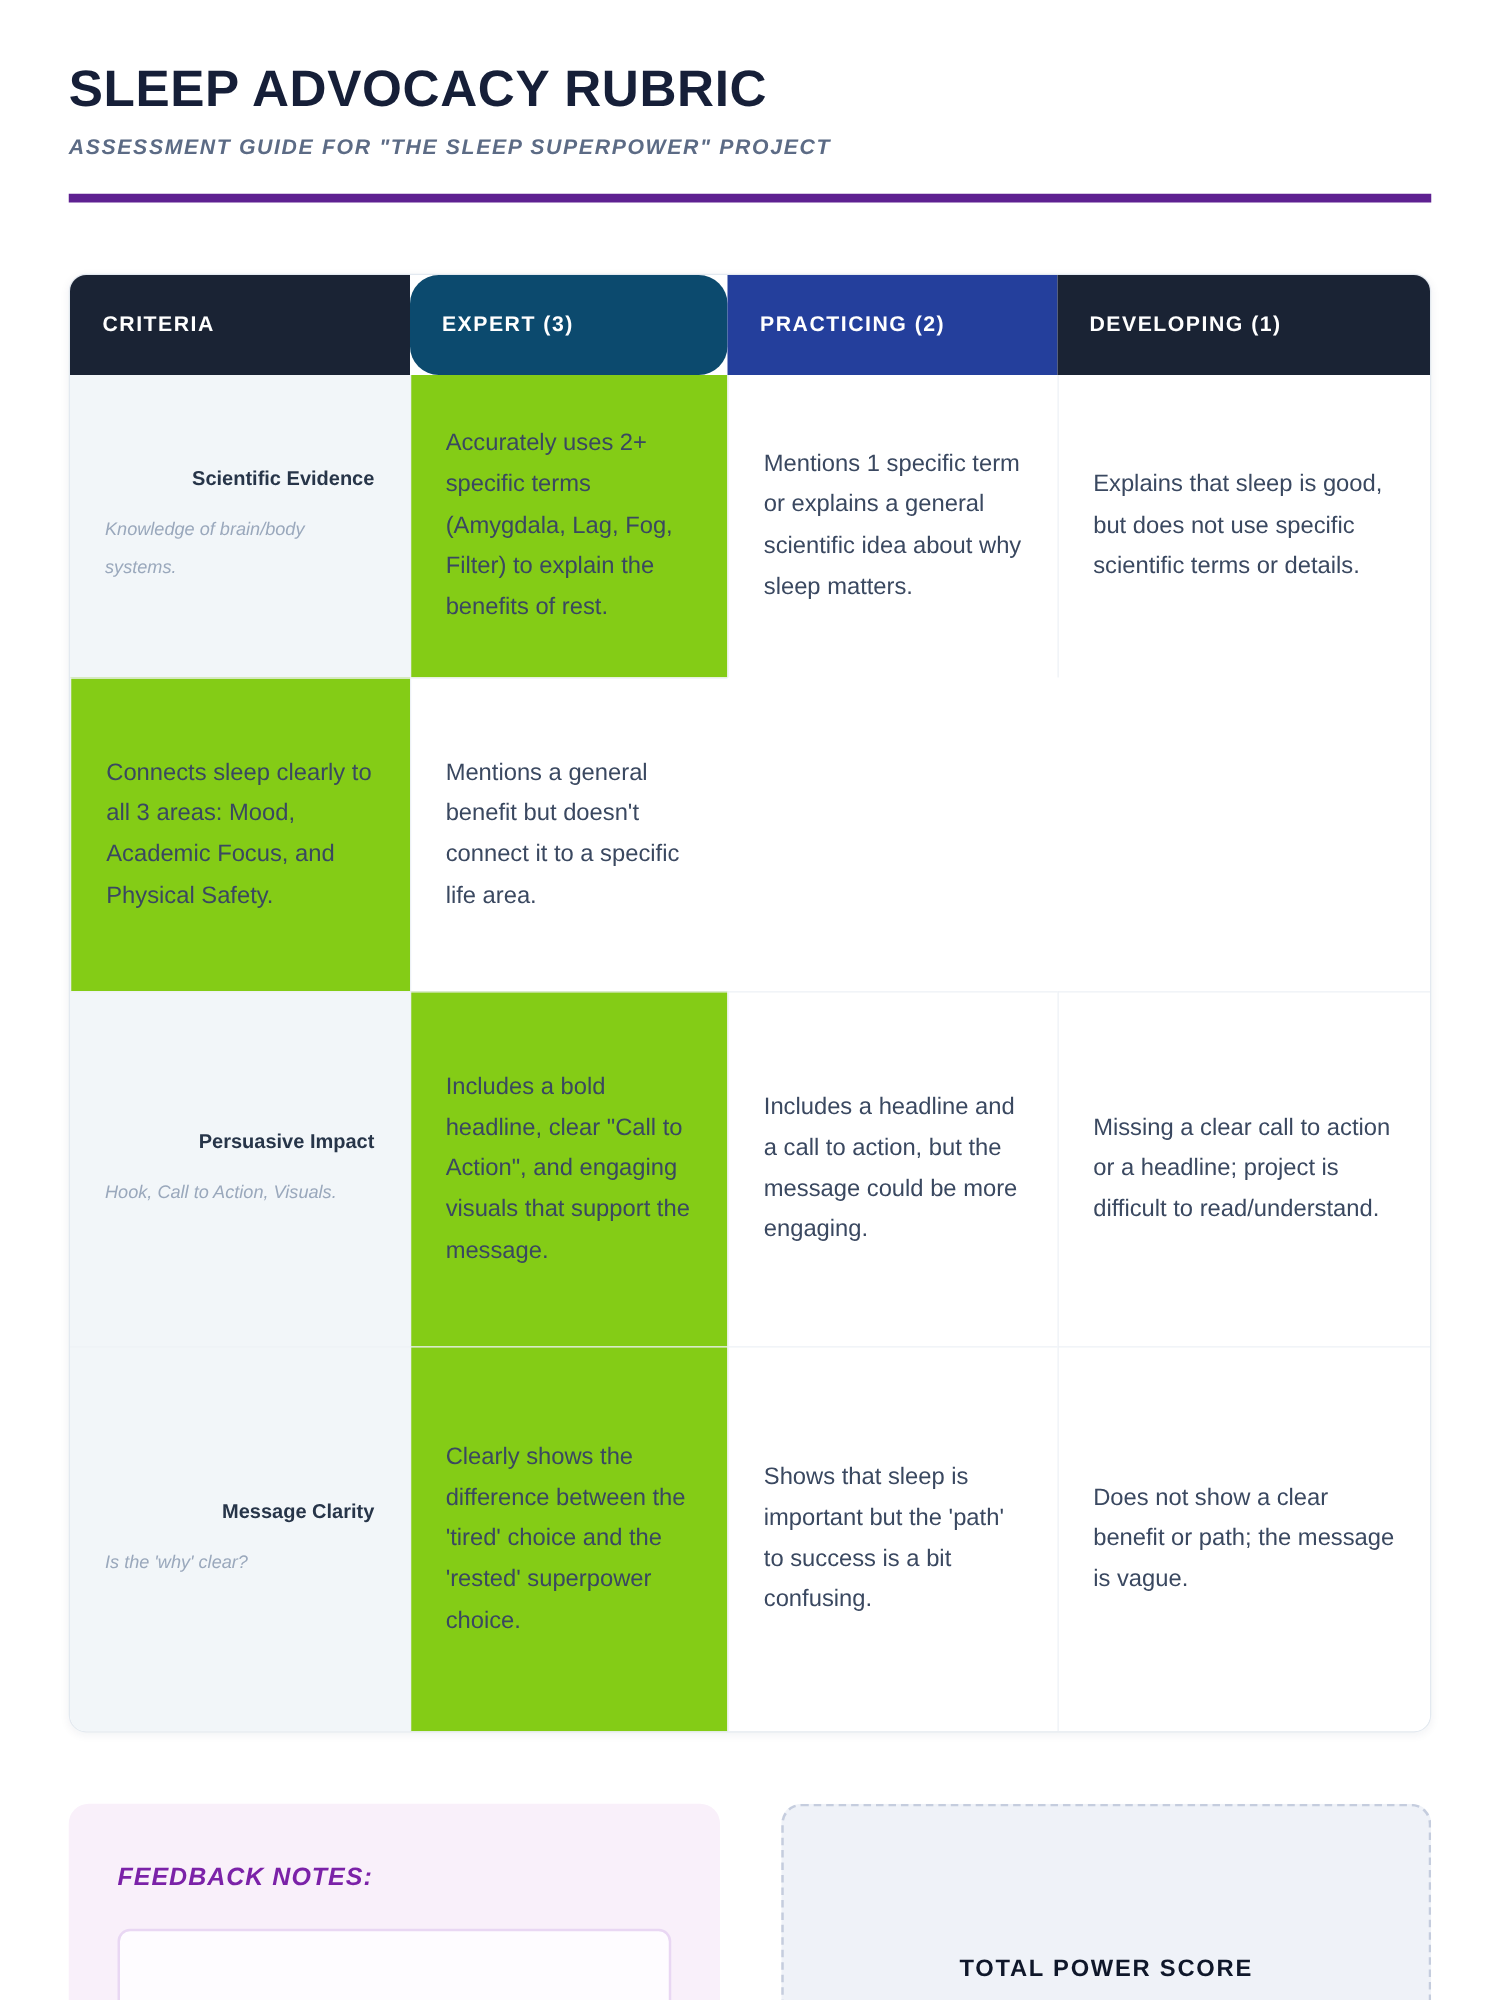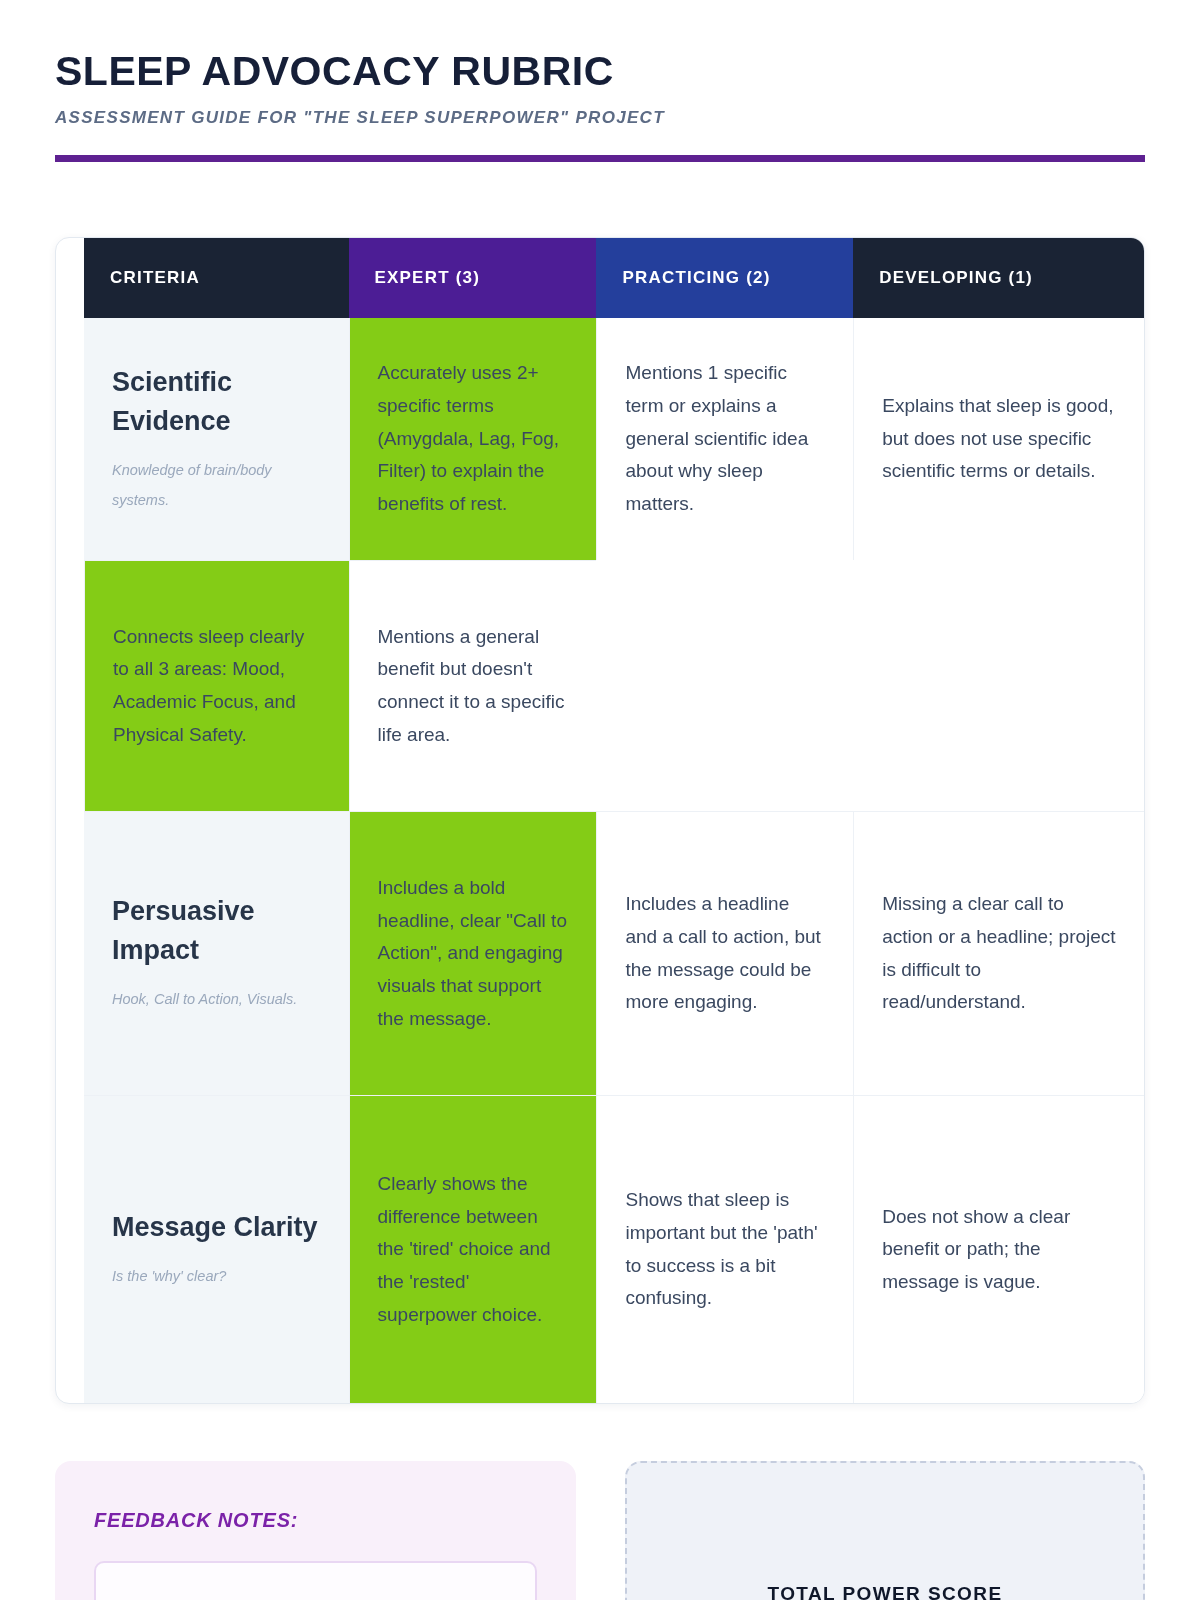--- a/index.html
+++ b/index.html
@@ -17,50 +17,49 @@
     letter-spacing:0.5px; line-height:1.05;
   }
   .subtitle {
     margin-top:15px; font-size:17px; font-weight:700; font-style:italic;
     color:#5c6b85; letter-spacing:1.3px;
   }
   .accent-rule { height:7px; background:#5e2191; margin-top:27px; }
 
   
   .rubric {
-    margin-top:75px; border-radius:14px; overflow:hidden;
+    margin-top:57px; border-radius:14px; overflow:hidden;
     border:1px solid #e3e9f0;
     box-shadow:0 2px 8px rgba(20,30,60,0.06);
     background:#ffffff;
-    padding-left:28px;
   }
   .grid-row { display:grid; grid-template-columns:272fr 255fr 264fr 299fr; }
   .th {
     height:80px; display:flex; align-items:center; padding:0 26px;
     color:#ffffff; font-size:17px; font-weight:700; letter-spacing:1.2px;
   }
   .th-navy  { background:#1a2334; }
-  .th-green { background:#4c1d95; }
+  .th-green { background:#0c4a6e;border-radius:23px; }
   .th-blue  { background:#243f9c; }
 
   .body-row { }
   .body-row + .body-row .cell { border-top:1px solid #edf1f6; }
   .cell {
     padding:26px 28px; display:flex; flex-direction:column; justify-content:center;
     font-size:19px; line-height:1.72; color:#3a4860; background:#ffffff;
     border-left:1px solid #edf1f6;
   }
   .cell.criteria { border-left:none; background:#f2f6f9; }
   .cell.expert   { background:#84cc16; }
   .row-1 .cell { min-height:242px; }
   .row-2 .cell { min-height:251px; }
   .row-3 .cell { min-height:284px; }
   .row-4 .cell { min-height:308px; }
 
-  .crit-name { font-size:27px; font-weight:700; color:#273549; line-height:1.45; }
+  .crit-name { font-size:16px; font-weight:700; color:#273549; line-height:1.45;text-align:right; }
   .crit-desc {
     margin-top:15px; font-size:14.5px; font-style:italic;
     color:#9aa8bc; line-height:2.05;
   }
 
   
   .footer { display:flex; gap:49px; margin-top:57px; align-items:flex-start; }
   .feedback-box {
     width:521px; height:320px; background:#f9f0fa; border-radius:16px;
     padding:48px 39px 0 39px;

